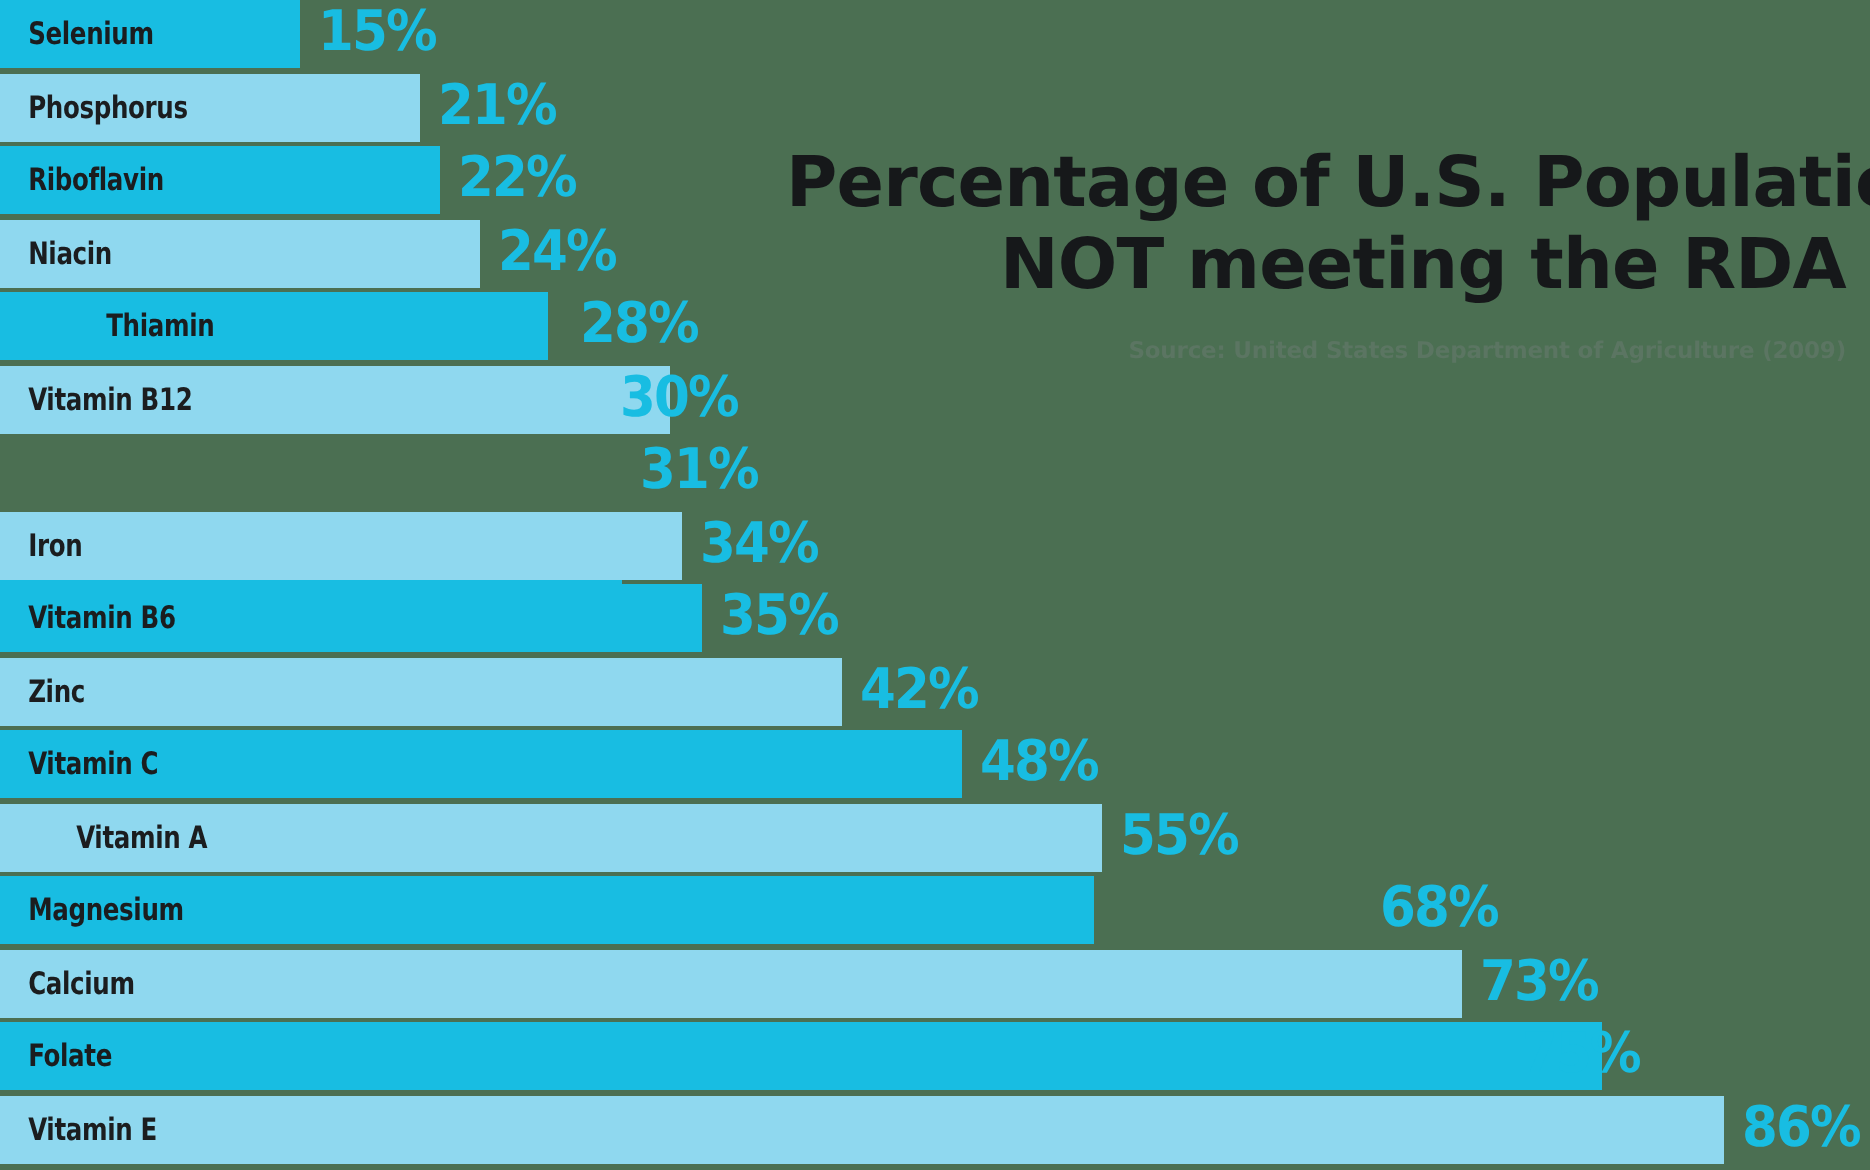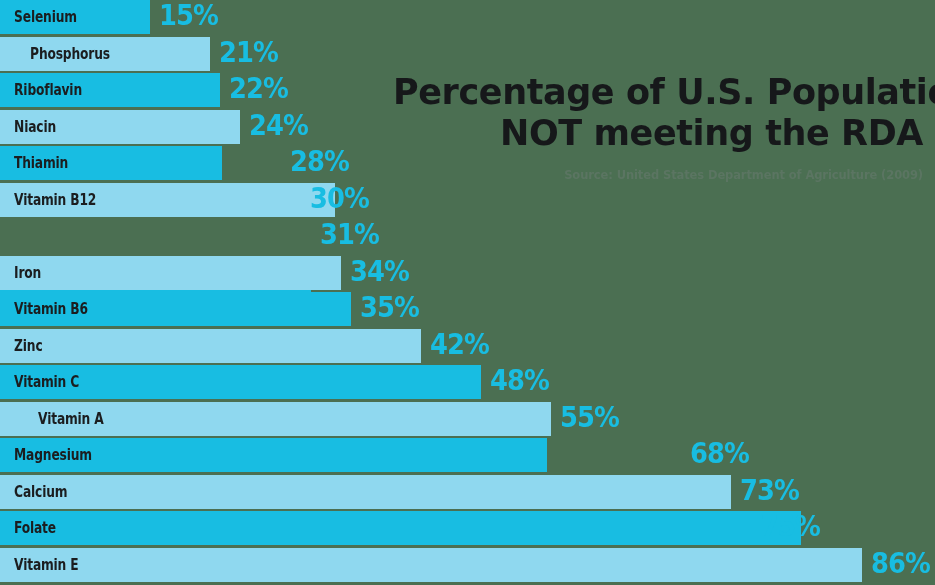--- a/index.html
+++ b/index.html
@@ -108,39 +108,39 @@
 <div id="chart-root">
 
   <div class="bars">
       <div class="bar-row">
         <div class="bar shade-dark" style="width: 150.3px;">
           <span class="bar-label">Selenium</span>
         </div>
         <span class="bar-value" style="left: 159.3px;">15%</span>
       </div>
       <div class="bar-row">
-        <div class="bar shade-light" style="width: 210.42px; padding-left: 16px;">
+        <div class="bar shade-light" style="width: 210.42px;">
           <span class="bar-label">Phosphorus</span>
         </div>
         <span class="bar-value" style="left: 219.42px;">21%</span>
       </div>
       <div class="bar-row">
         <div class="bar shade-dark" style="width: 220.44px;">
           <span class="bar-label">Riboflavin</span>
         </div>
         <span class="bar-value" style="left: 229.44px;">22%</span>
       </div>
       <div class="bar-row">
         <div class="bar shade-light" style="width: 240.48px;">
           <span class="bar-label">Niacin</span>
         </div>
         <span class="bar-value" style="left: 249.48px;">24%</span>
       </div>
       <div class="bar-row">
-        <div class="bar shade-dark" style="width: 222px;">
+        <div class="bar shade-dark" style="width: 274px; padding-left: 39px;">
           <span class="bar-label">Thiamin</span>
         </div>
         <span class="bar-value" style="left: 289.56px;">28%</span>
       </div>
       <div class="bar-row">
         <div class="bar shade-light" style="width: 335px;">
           <span class="bar-label">Vitamin B12</span>
         </div>
         <span class="bar-value" style="left: 309.6px;">30%</span>
       </div>

